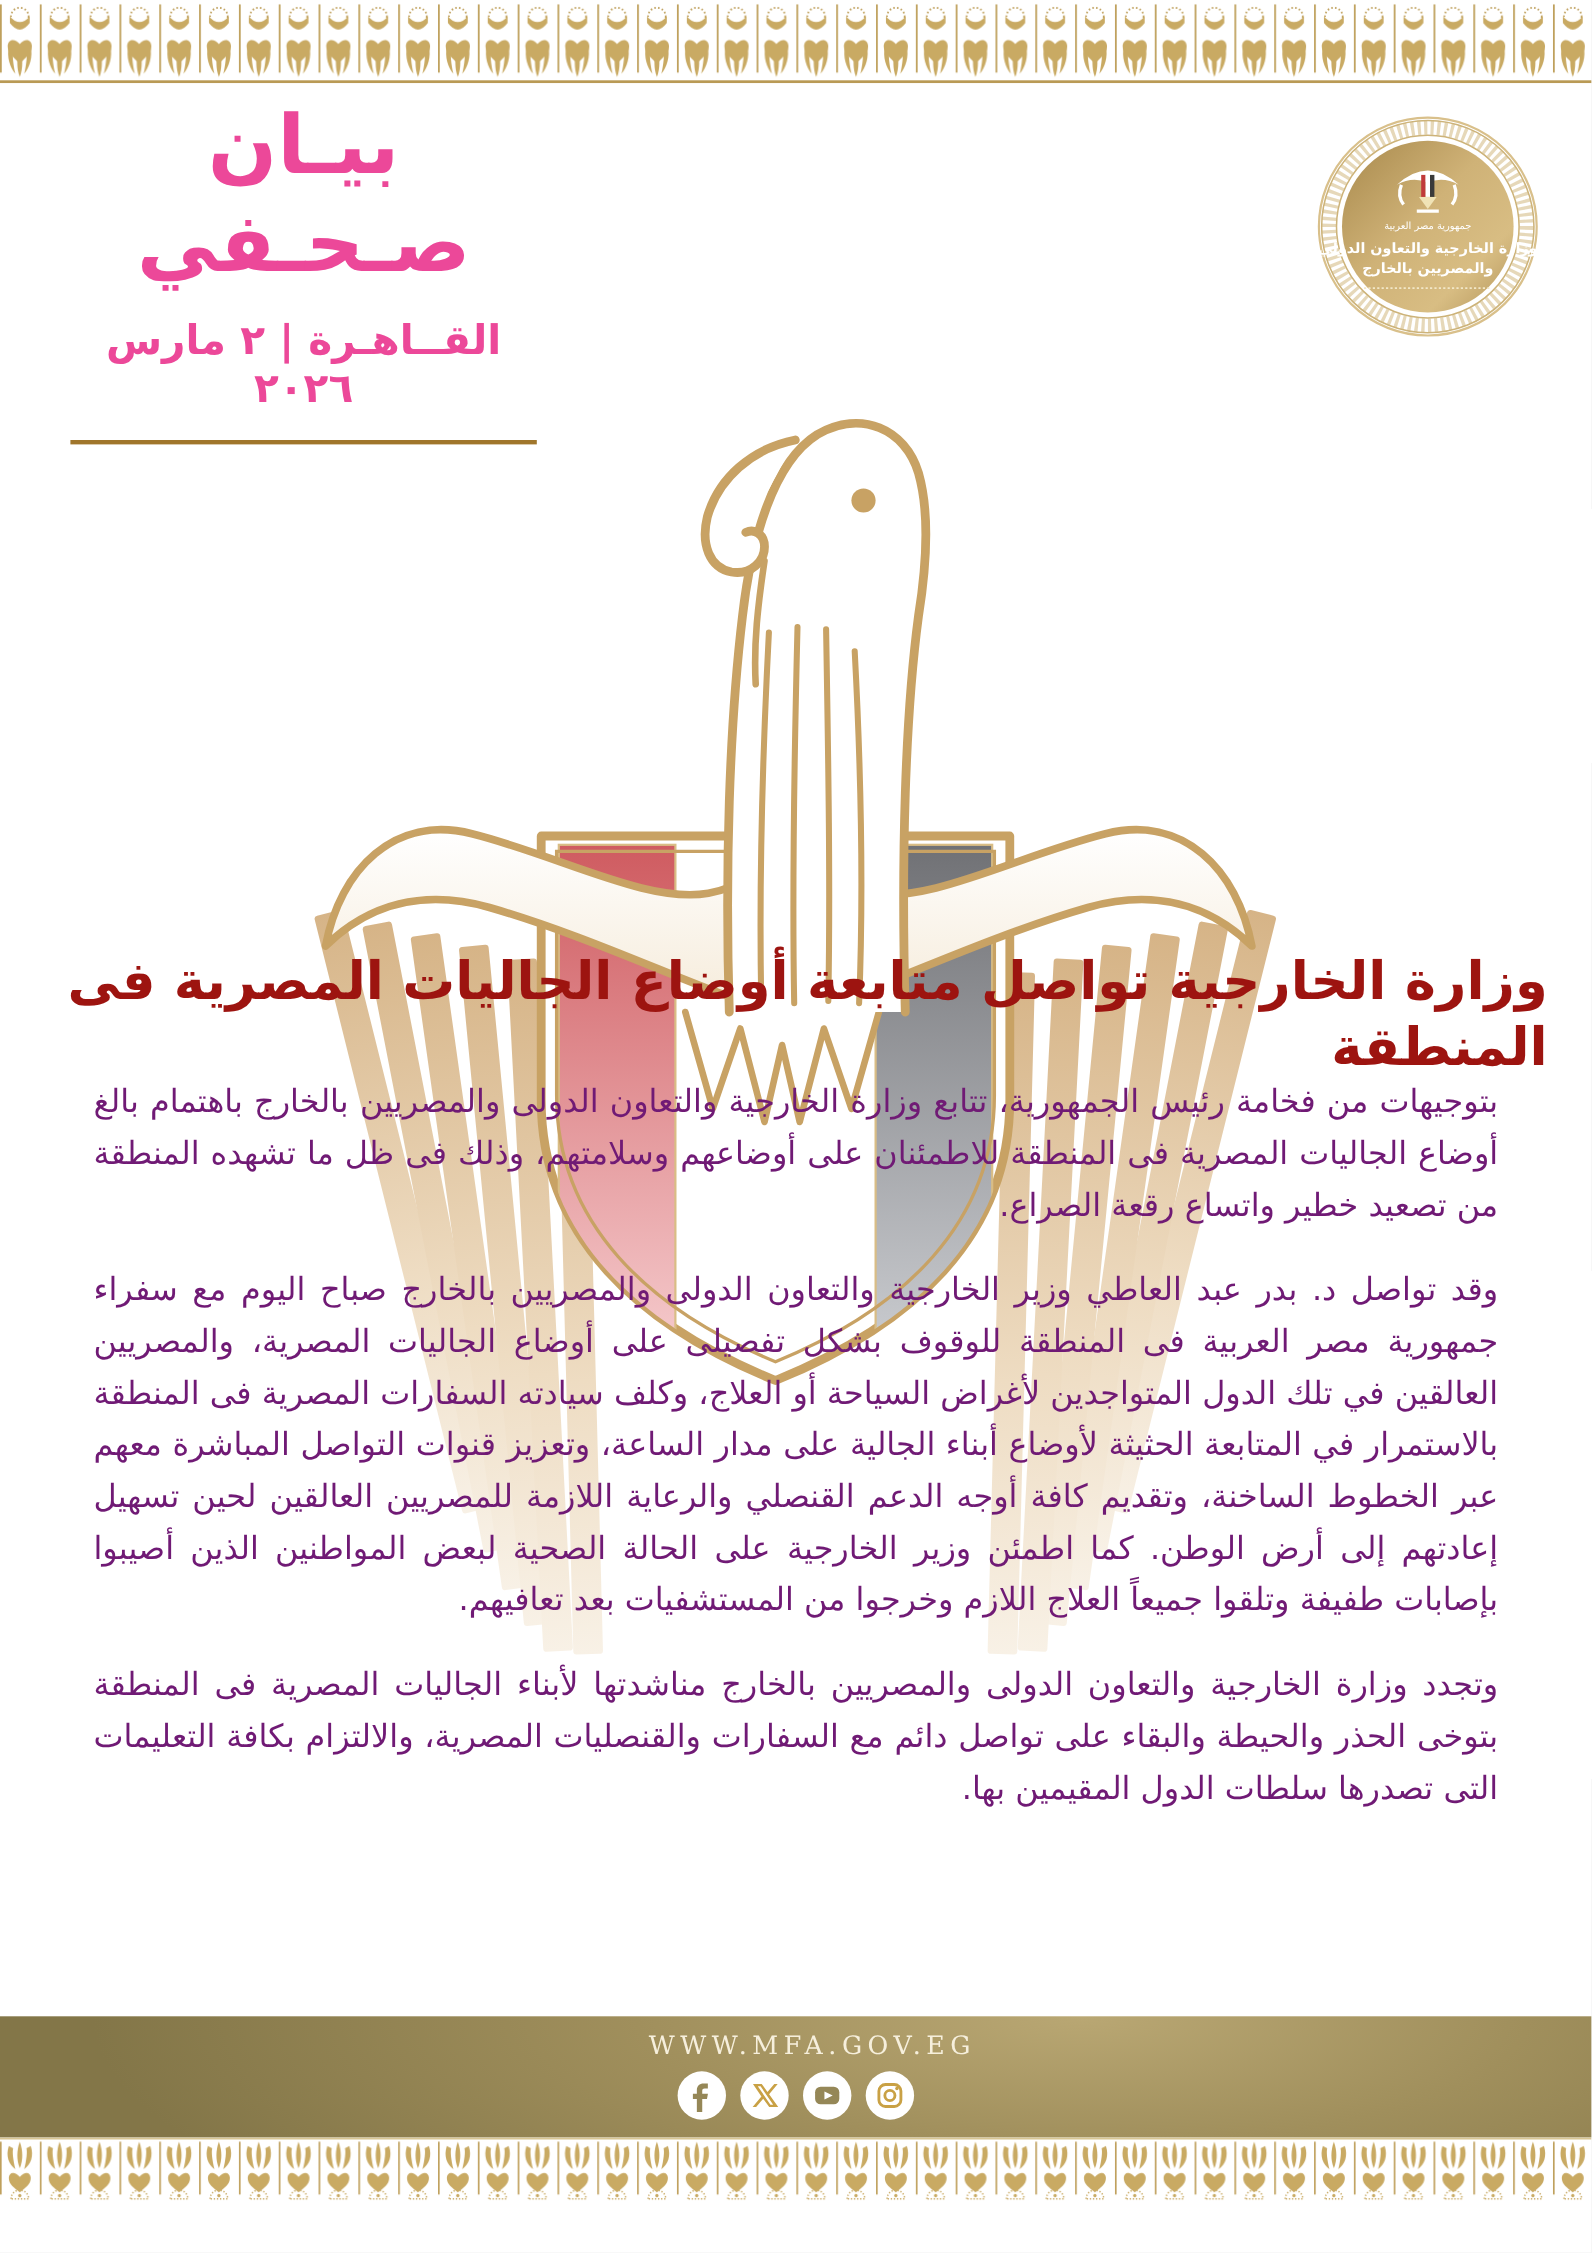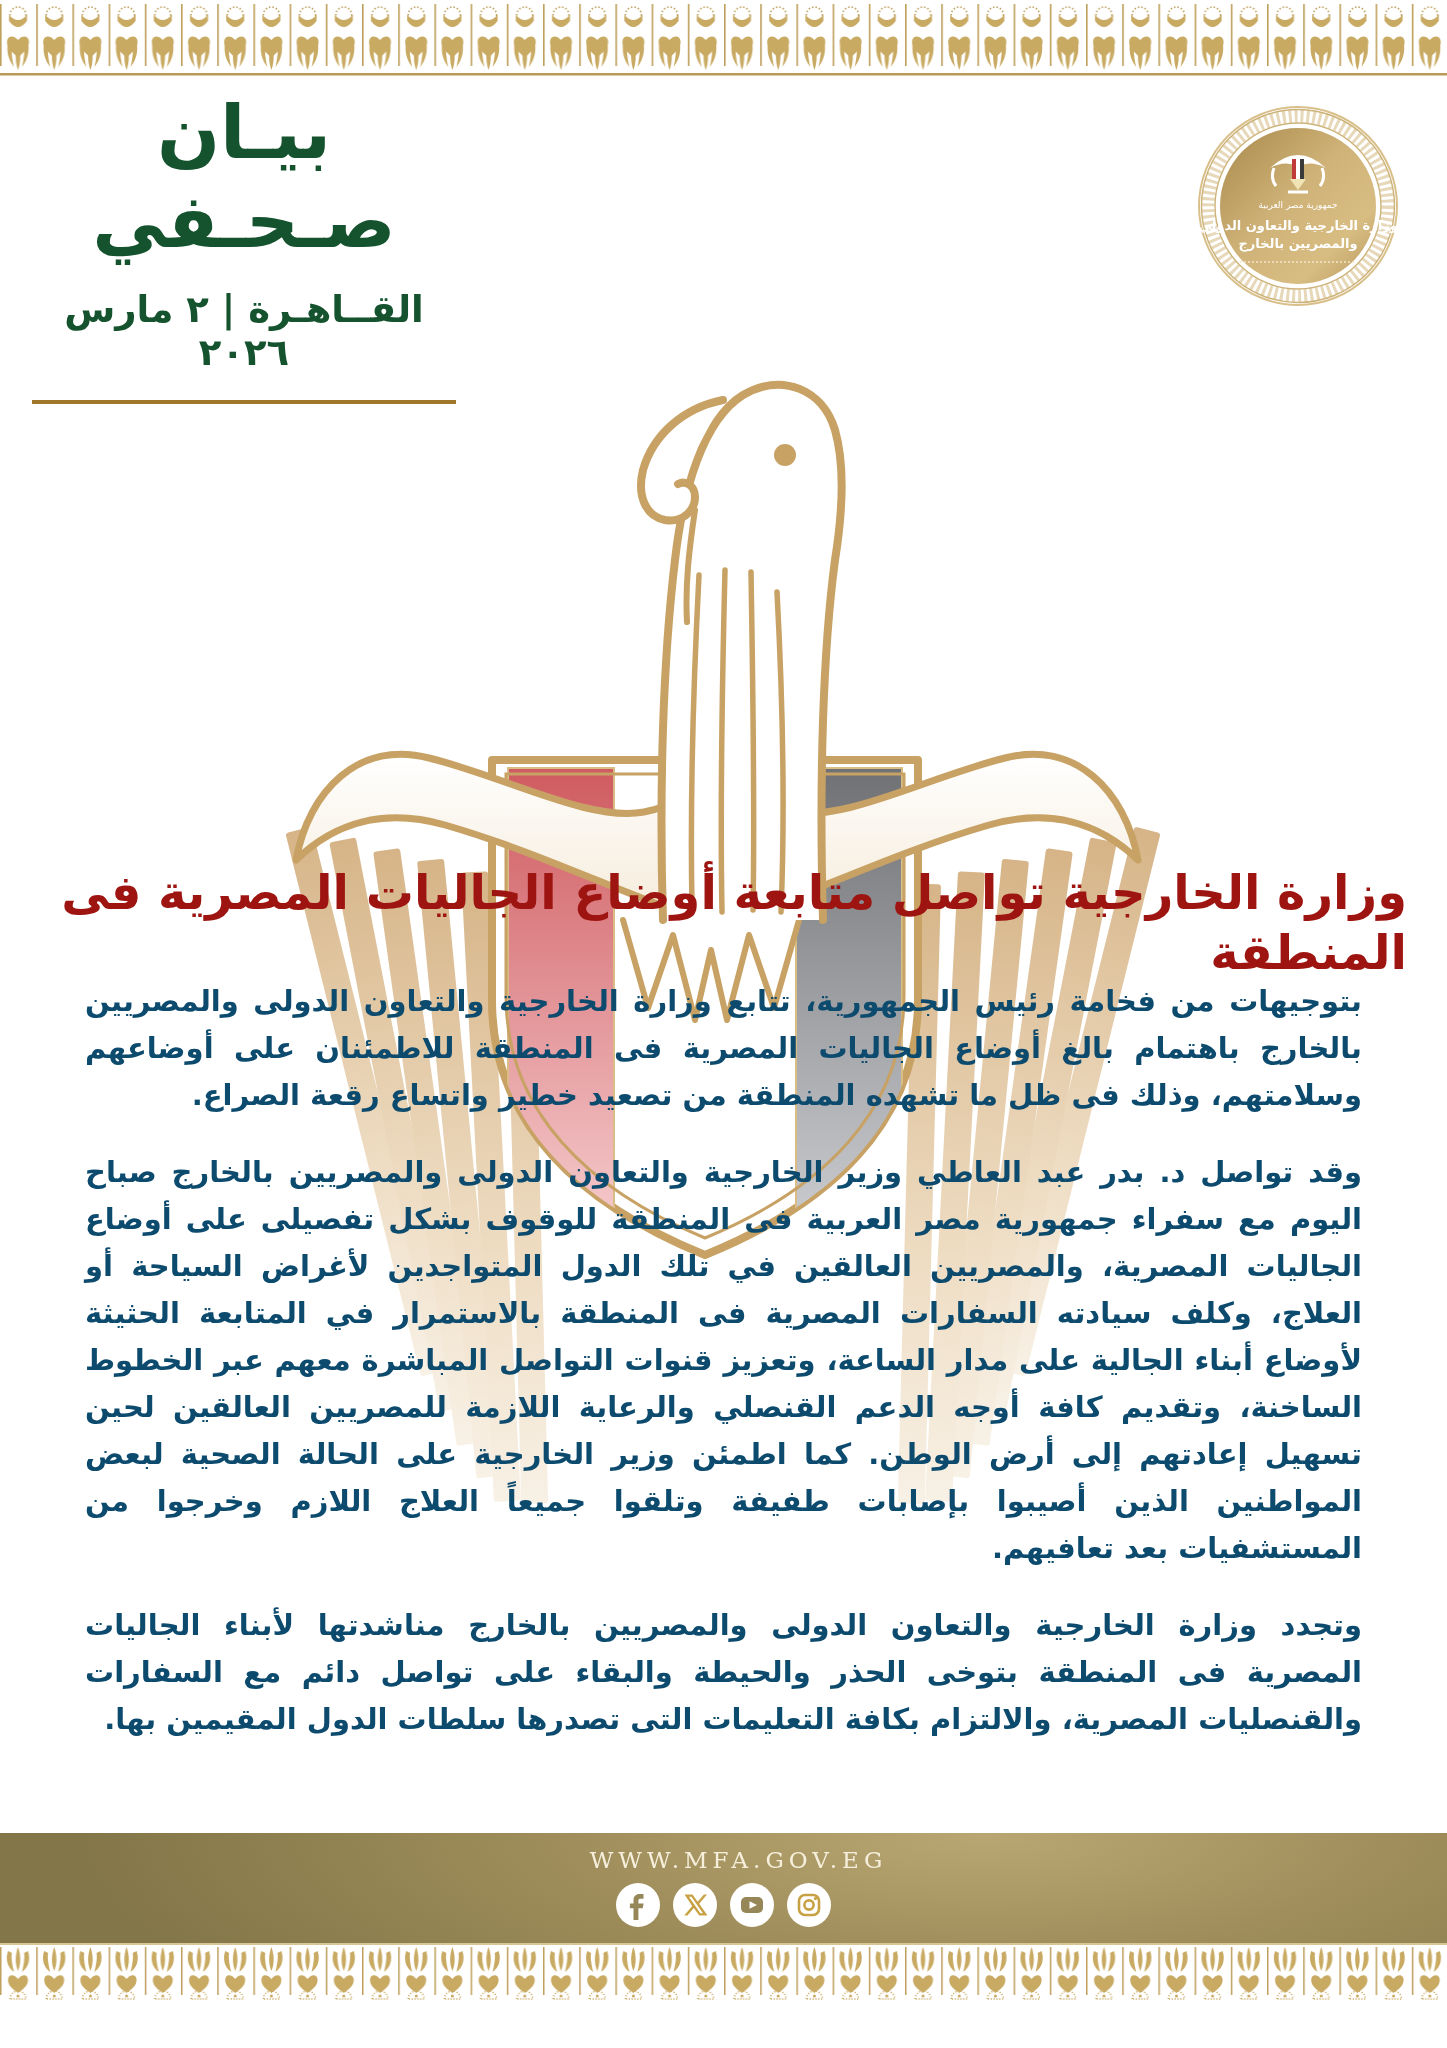--- a/index.html
+++ b/index.html
@@ -7,22 +7,22 @@
   #page{
     position:relative;width:1447px;height:2048px;margin:0 auto;
     background:#ffffff;overflow:hidden;
   }
   
   .border-svg{position:absolute;left:0;display:block;}
   #top-border{top:0;}
   #bottom-border{top:1943px;}
   
   #header-block{
-    position:absolute;top:88px;left:32px;width:424px;
-    text-align:center;direction:rtl;color:#14532d;
+    position:absolute;top:88px;left:64px;width:424px;
+    text-align:center;direction:rtl;color:#ec4899;
   }
   #statement-title{
     font-size:74px;font-weight:bold;line-height:1.2;margin:0;
     letter-spacing:1px;
   }
   #dateline{
     font-size:37px;font-weight:bold;margin-top:22px;letter-spacing:1px;
   }
   #header-rule{
     margin-top:26px;height:4px;background:#a0762b;width:100%;
@@ -38,21 +38,21 @@
     font-size:48px;font-weight:bold;color:#9d1410;
     line-height:1.25;z-index:5;
   }
   
   #body-text{
     position:absolute;top:978px;left:85px;width:1277px;
     direction:rtl;z-index:5;
   }
   #body-text p{
     margin:0 0 30px 0;
-    font-size:29px;font-weight:bold;color:#0c4a6e;
+    font-size:29px;font-weight:normal;color:#701a75;
     line-height:1.62;text-align:justify;text-align-last:right;
   }
   
   #footer-band{
     position:absolute;left:0;top:1833px;width:1447px;height:110px;
     background:radial-gradient(ellipse 900px 260px at 68% 0%,
       #b9a773 0%, #a08f5c 45%, #837648 100%);
     z-index:4;
   }
   #footer-inner{

